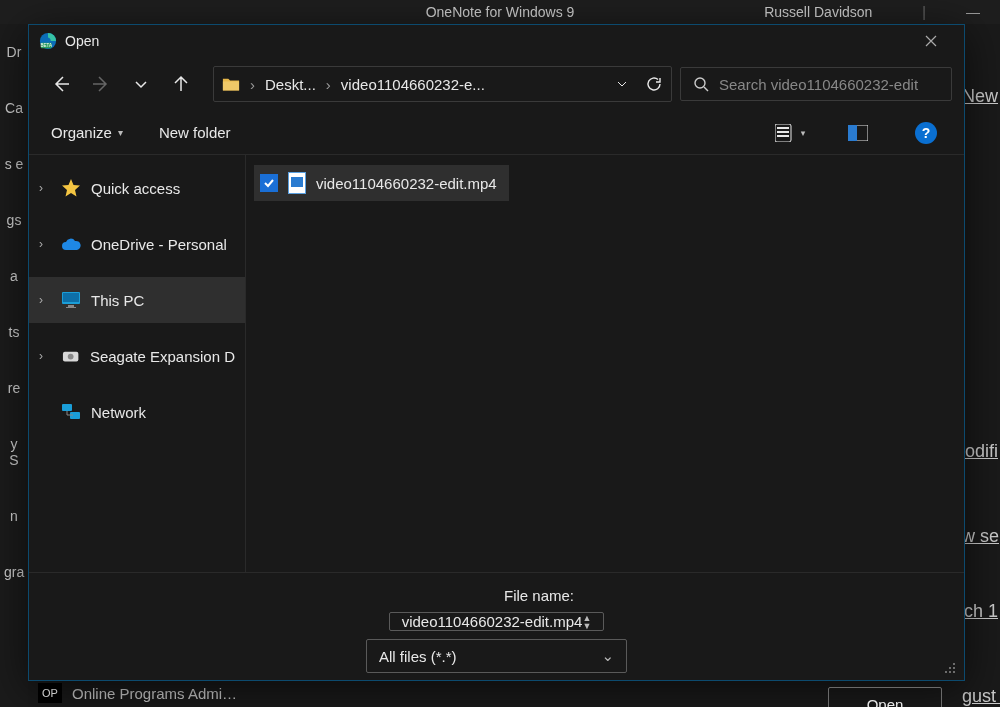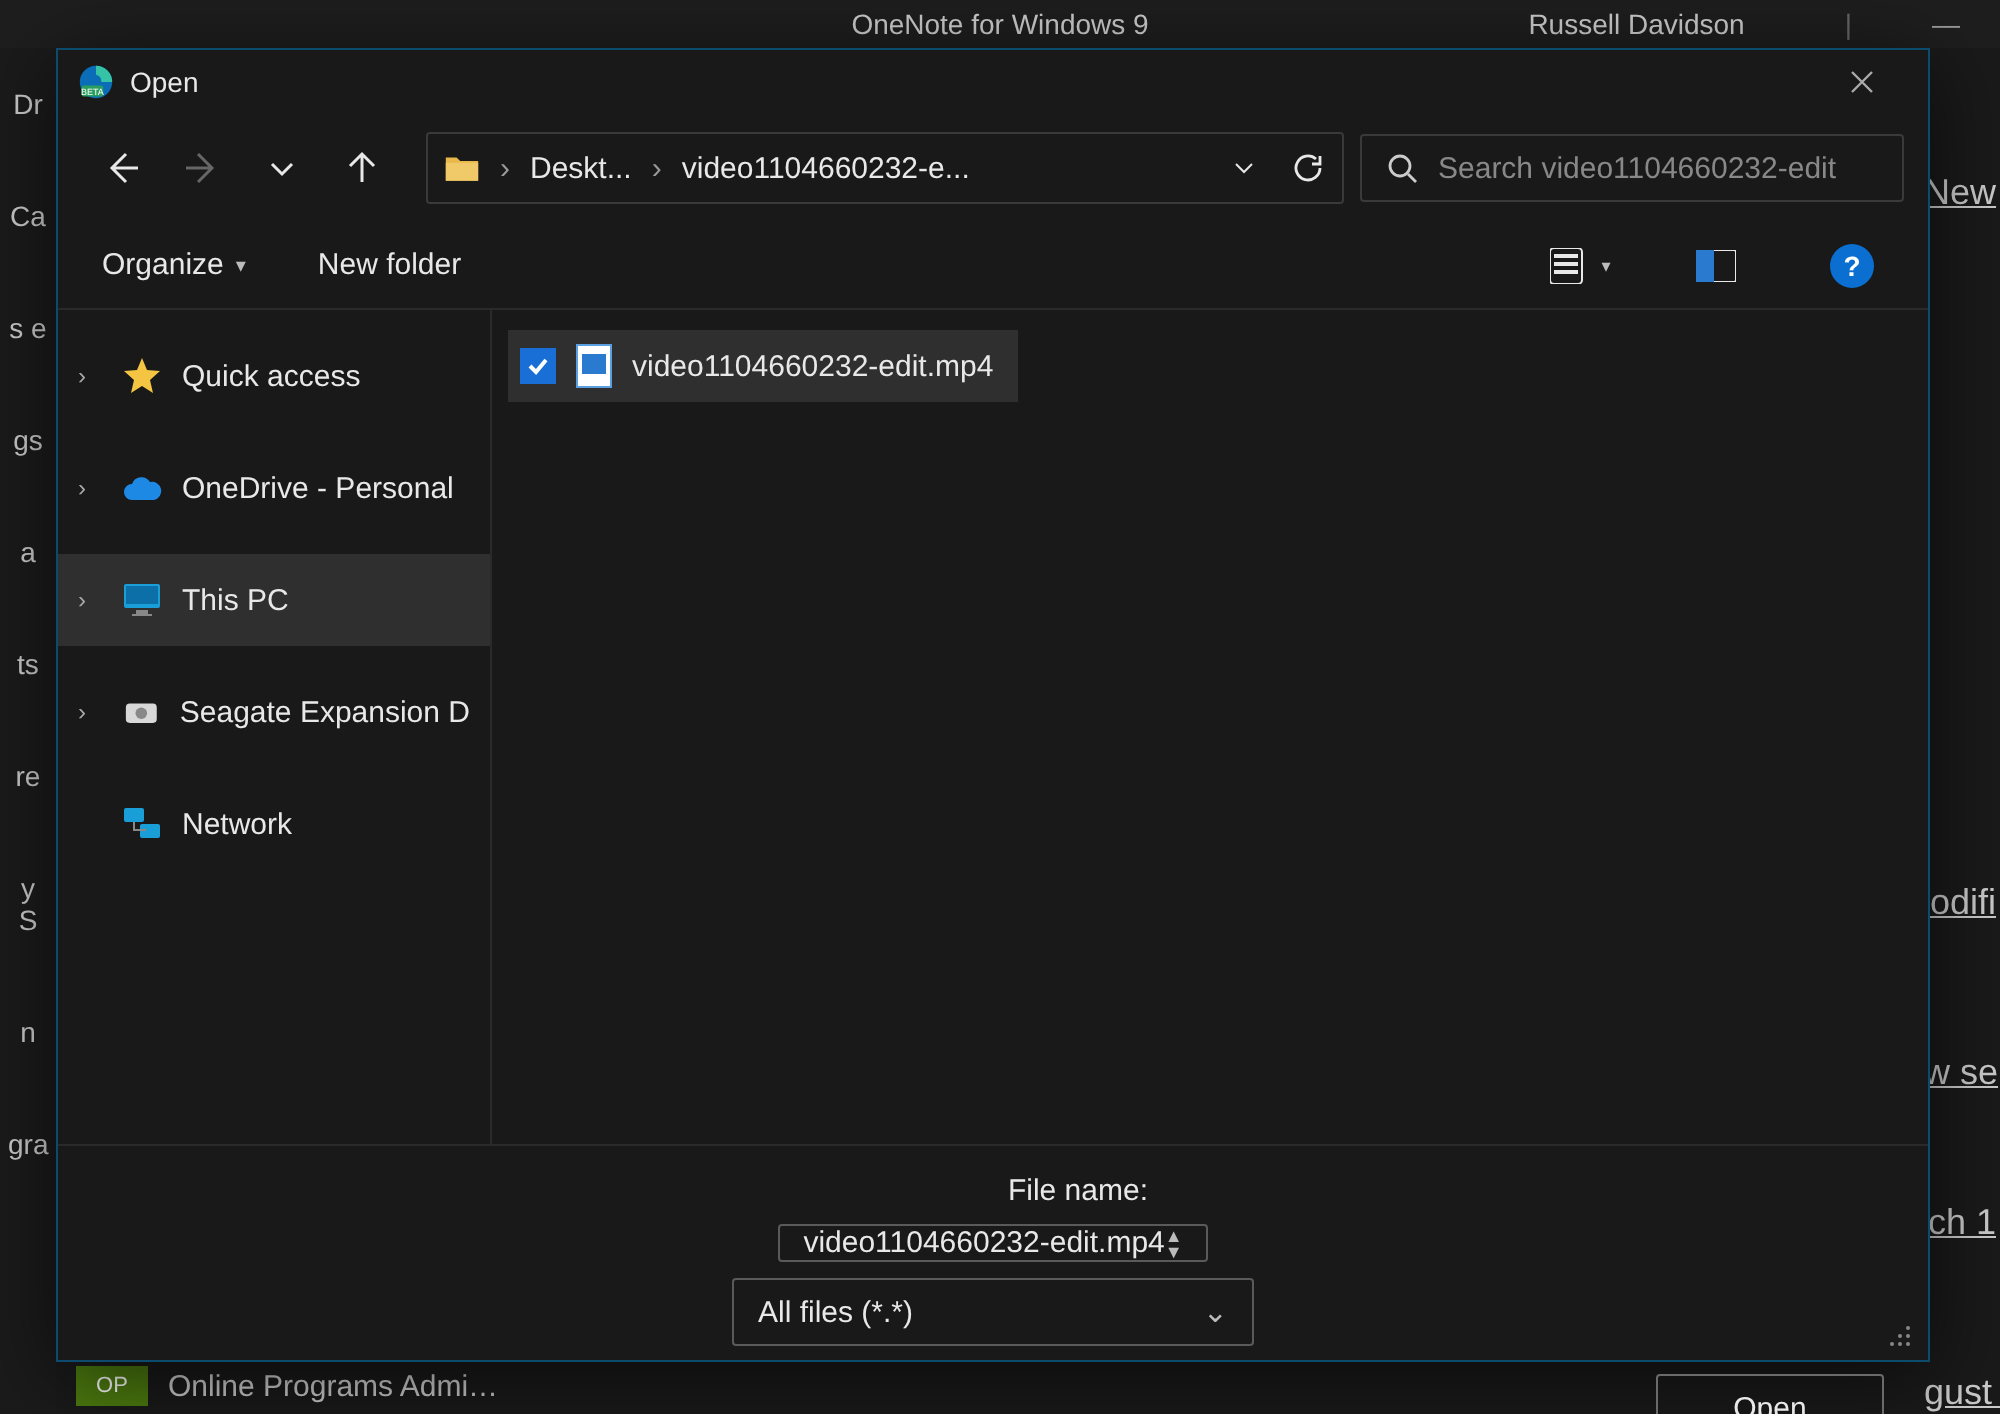--- a/index.html
+++ b/index.html
@@ -9,21 +9,21 @@
 .bg-layer { position: absolute; inset: 0; background: #1a1a1a; }
 .bg-top { position: absolute; top: 0; left: 0; right: 0; height: 24px; background: #1e1e1e; display: flex; justify-content: space-between; align-items: center; padding: 0 20px; font-size: 14px; color: #ccc; }
 .bg-top-center { position: absolute; left: 50%; transform: translateX(-50%); }
 .bg-side { position: absolute; top: 24px; left: 0; width: 28px; bottom: 0; background: #1b1b1b; color: #ccc; font-size: 14px; }
 .bg-side div { padding: 20px 4px; text-align: center; }
 .bg-right { position: absolute; top: 24px; right: 0; width: 40px; bottom: 0; background: #1a1a1a; color: #ccc; font-size: 18px; text-decoration: underline; }
 .bg-right div { padding: 22px 2px; text-align: right; white-space: nowrap; }
 .bg-shield { position: absolute; top: 82px; right: 6px; width: 28px; height: 32px; }
 .bg-thumb { position: absolute; top: 130px; right: 0; width: 38px; height: 60px; background: linear-gradient(#6b8fae,#3e5e78); }
 .bg-taskbar { position: absolute; bottom: 0; left: 38px; height: 28px; display: flex; align-items: center; gap: 10px; color: #ccc; font-size: 15px; }
-.bg-taskbar .opbadge { width: 36px; height: 20px; background: #4d7c0f; color: #fff; font-size: 11px; display: flex; align-items: center; justify-content: center; }
+.bg-taskbar .opbadge { width: 24px; height: 20px; background: #000000; color: #fff; font-size: 11px; display: flex; align-items: center; justify-content: center; }
 
 
 .dialog { position: absolute; top: 24px; left: 28px; width: 937px; height: 657px; background: #191919; border: 1px solid #0c4a6e; display: flex; flex-direction: column; box-shadow: 0 8px 40px rgba(0,0,0,0.6); }
 .titlebar { height: 32px; display: flex; align-items: center; padding: 0 10px; font-size: 14px; color: #e8e8e8; }
 .titlebar .edge-icon { width: 18px; height: 18px; margin-right: 8px; position: relative; }
 .titlebar .close { margin-left: auto; width: 46px; height: 30px; display: flex; align-items: center; justify-content: center; cursor: pointer; }
 .titlebar .close svg { stroke: #aaa; }
 
 .navbar { height: 54px; display: flex; align-items: center; padding: 0 12px; gap: 0; }
 .nav-btn { width: 40px; height: 40px; display: flex; align-items: center; justify-content: center; cursor: pointer; }

